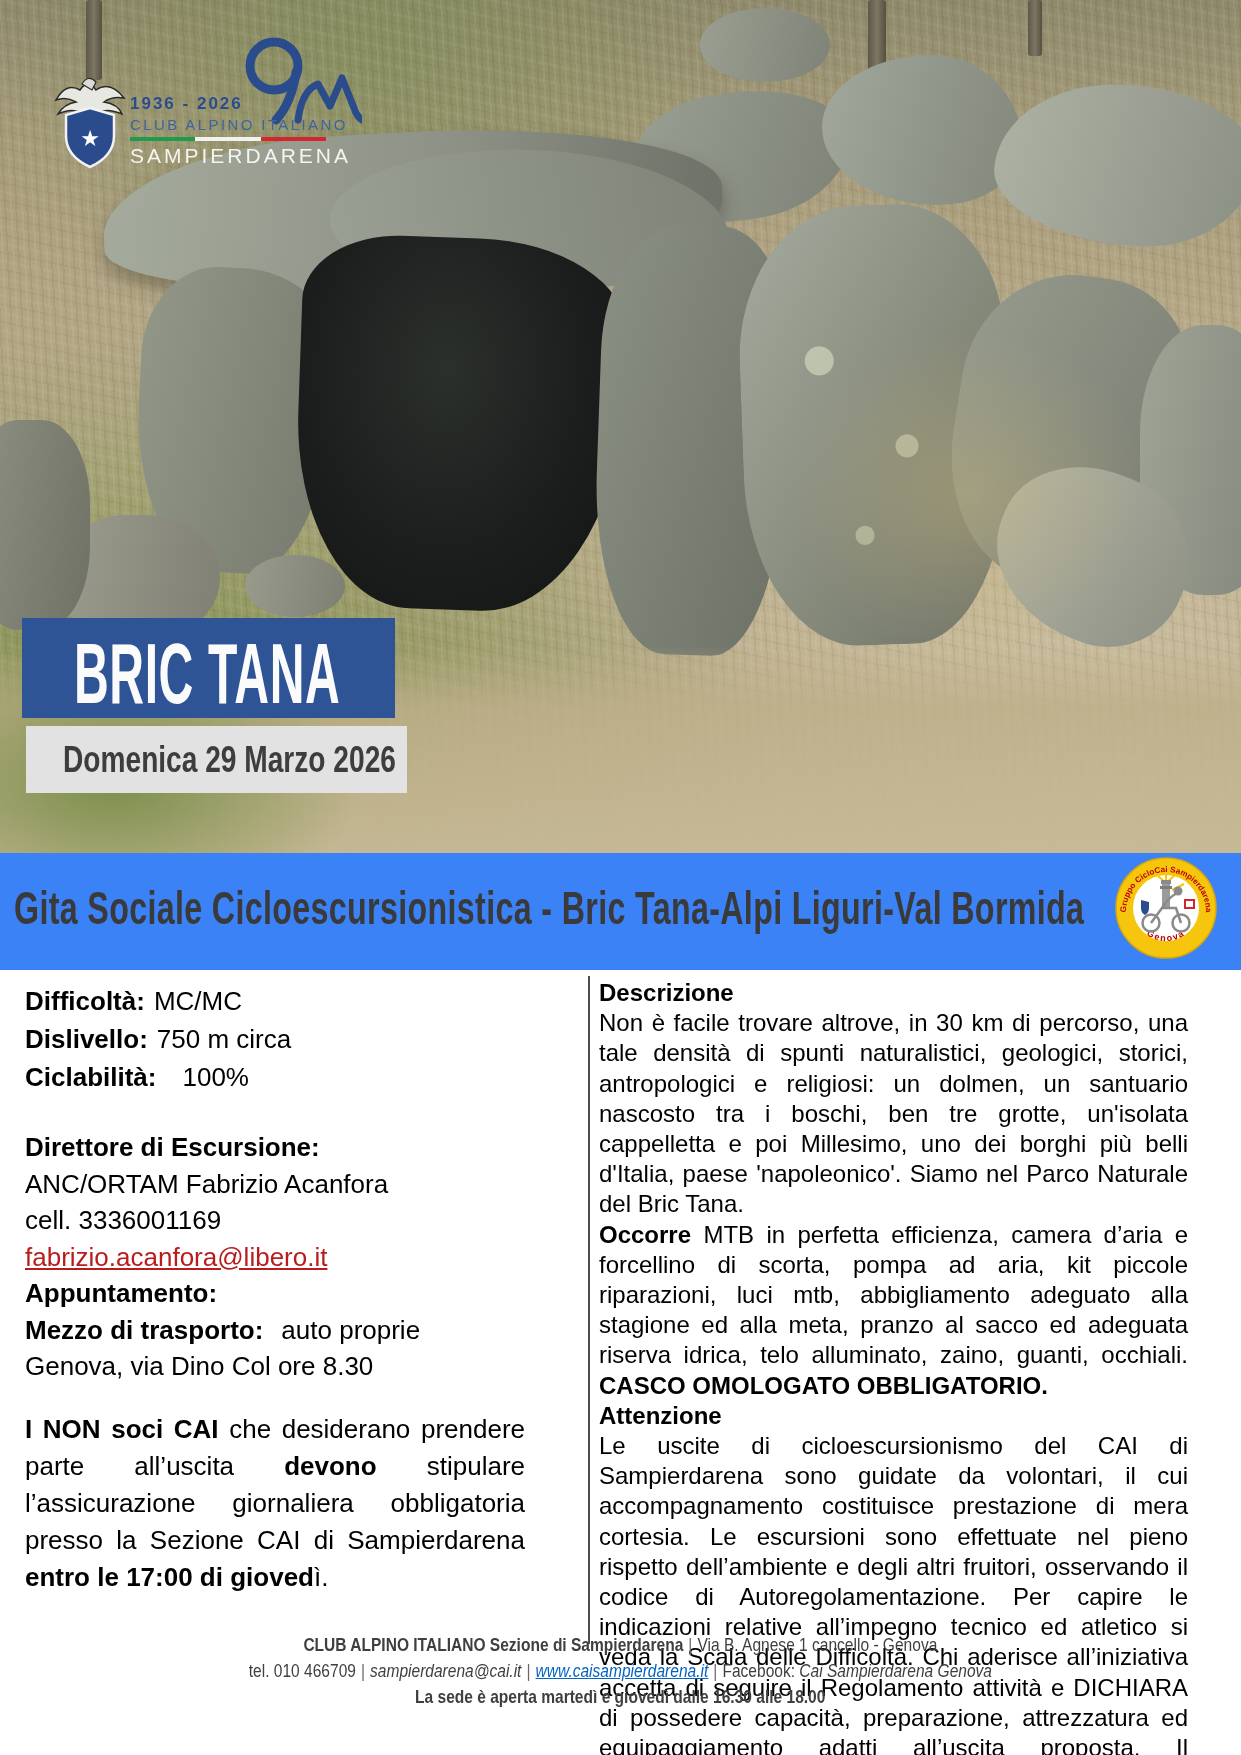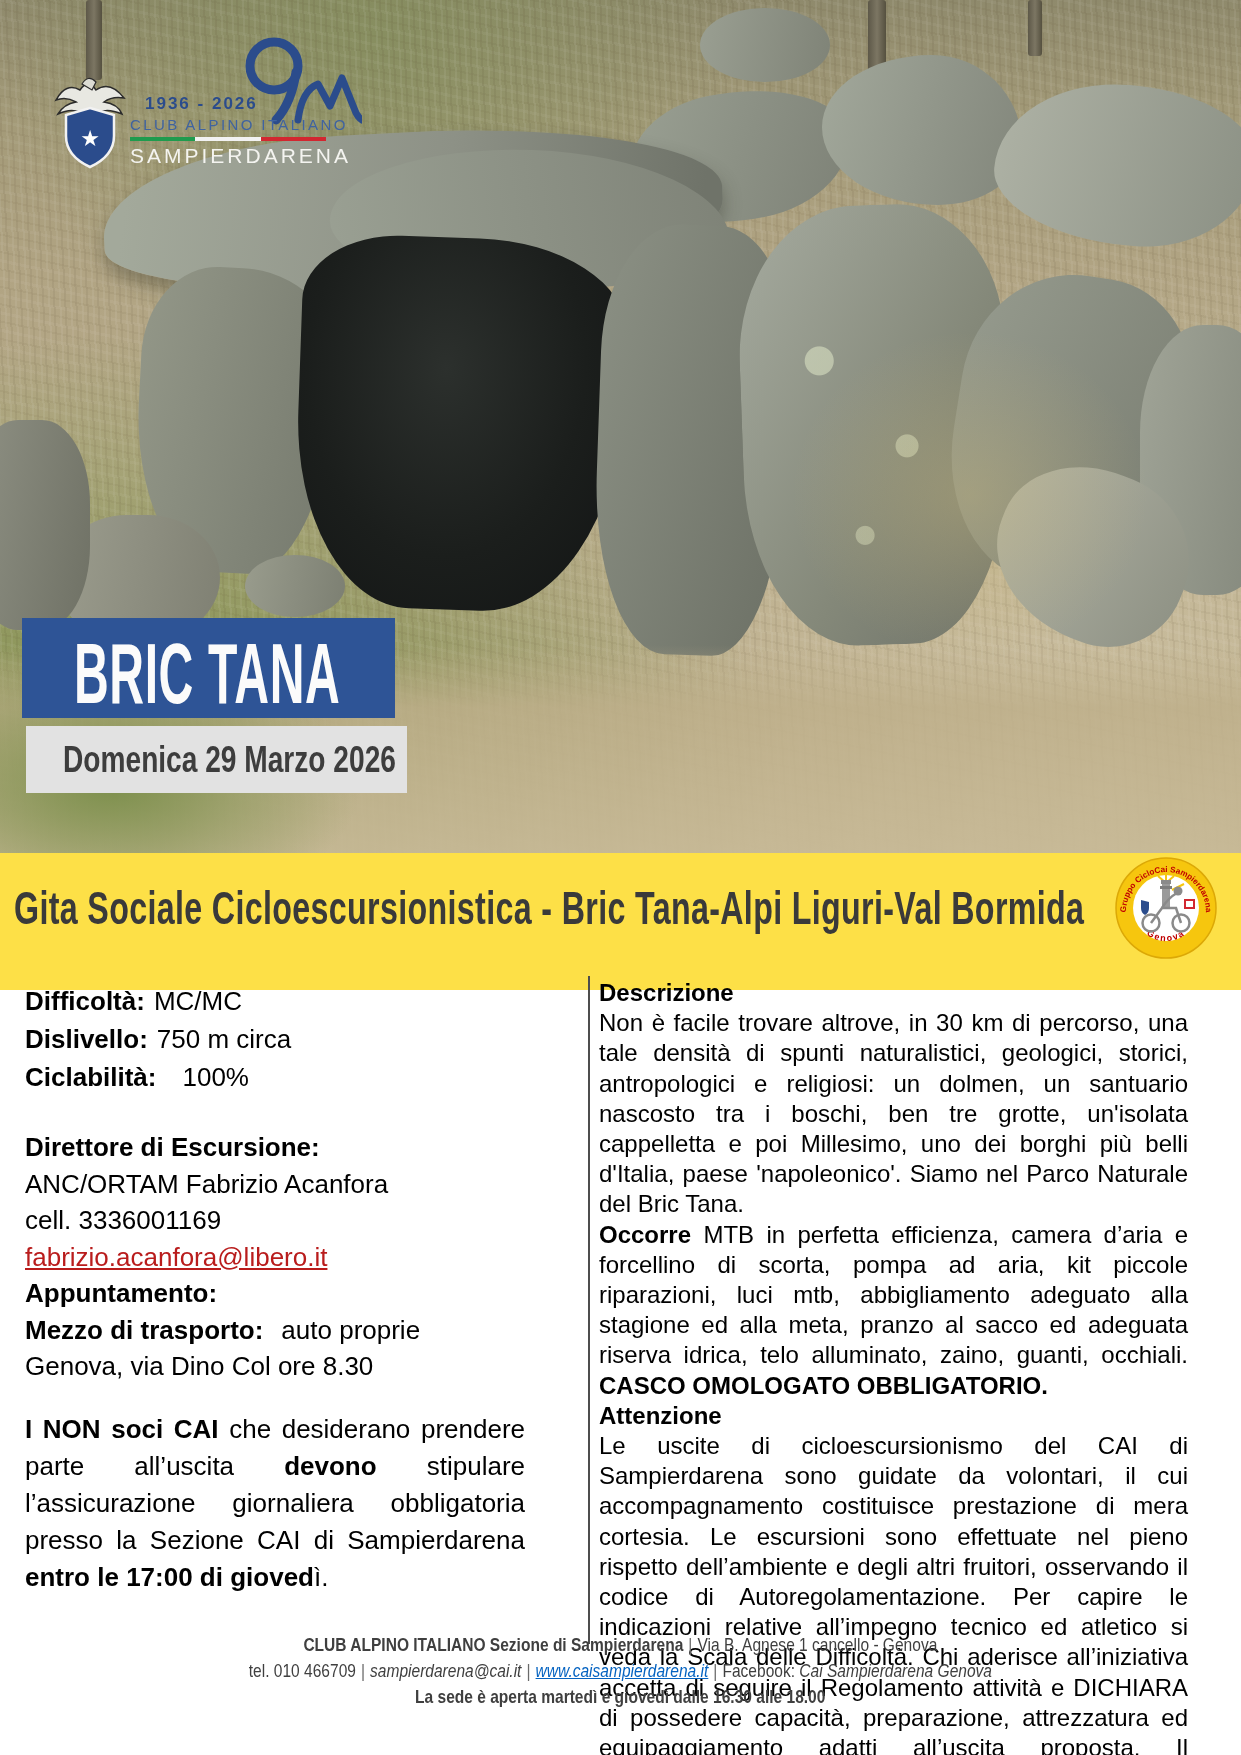--- a/index.html
+++ b/index.html
@@ -41,35 +41,35 @@
   .rp5{left:995px;top:470px;width:195px;height:170px;background:linear-gradient(100deg,#b0b2a4,#8f9285);border-radius:50% 45% 40% 55%/45% 50% 45% 50%;transform:rotate(22deg);}
   .fg1{left:245px;top:555px;width:100px;height:62px;background:linear-gradient(100deg,#999c8d,#7c7f72);border-radius:50%;}
   .dry{position:absolute;left:790px;top:330px;width:360px;height:330px;background:radial-gradient(ellipse at 50% 50%, rgba(200,182,120,.38), rgba(200,182,120,0) 70%);}
   .litter{position:absolute;left:0;top:645px;width:1241px;height:208px;background:linear-gradient(180deg, rgba(185,169,131,0) 0%, rgba(190,175,138,.85) 30%, rgba(199,185,150,.95) 100%);}
   .grass{position:absolute;left:-60px;top:648px;width:430px;height:230px;background:radial-gradient(ellipse at 40% 60%, rgba(118,140,70,.9), rgba(118,140,70,0) 68%);}
 
   
   #cai-badge{position:absolute;left:52px;top:70px;width:76px;height:100px;}
   #anniv{position:absolute;left:128px;top:38px;width:230px;height:130px;color:#2b4c8c;}
   #anniv .nine{position:absolute;right:-4px;top:-6px;width:120px;height:96px;}
-  #anniv .yrs{position:absolute;left:2px;top:56px;font-weight:bold;font-size:17px;letter-spacing:2px;margin-left:15px;}
+  #anniv .yrs{position:absolute;left:2px;top:56px;font-weight:bold;font-size:17px;letter-spacing:2px;}
   #anniv .club{position:absolute;left:2px;top:78px;font-size:15px;letter-spacing:2.4px;color:#3f63a0;}
   #anniv .tric{position:absolute;left:2px;top:99px;width:196px;height:4px;display:flex;}
   #anniv .tric i{flex:1;}
   #anniv .tg{background:#1f9b4e;} #anniv .tw{background:#f2f2f2;} #anniv .tr{background:#d22730;}
   #anniv .sez{position:absolute;left:2px;top:106px;font-size:21px;letter-spacing:3px;color:#f4f4f0;}
 
   
   #banner{position:absolute;left:22px;top:618px;width:373px;height:100px;background:#2e5496;}
   #banner .t{position:absolute;left:52px;top:6px;font-size:86px;font-weight:bold;color:#fbfbfb;white-space:nowrap;display:inline-block;transform:scaleX(.56);transform-origin:left top;letter-spacing:1px;}
   #datebox{position:absolute;left:26px;top:726px;width:381px;height:67px;background:#e2e2e2;}
   #datebox .t{position:absolute;left:37px;top:13px;font-size:37px;font-weight:bold;color:#3d3d3d;white-space:nowrap;display:inline-block;transform:scaleX(.76);transform-origin:left top;}
 
   
-  #band{position:absolute;left:0;top:853px;width:1241px;height:137px;background:#fde047;}
+  #band{position:absolute;left:0;top:853px;width:1241px;height:117px;background:#3b82f6;}
   #band .title{position:absolute;left:14px;top:28px;font-size:46px;font-weight:bold;color:#3a3a3a;white-space:nowrap;display:inline-block;transform:scaleX(.70);transform-origin:left top;letter-spacing:0.5px;}
   #ciclocai{position:absolute;left:1114px;top:3px;width:104px;height:104px;}
 
   
   #leftcol{position:absolute;left:25px;top:982px;width:500px;color:#000;}
   #leftcol .row{font-size:26px;line-height:38px;}
   #leftcol .b{font-weight:bold;}
   #leftcol .gap1{margin-top:33px;}
   #leftcol .line{font-size:26px;line-height:36.5px;}
   #leftcol a{color:#b91c1c;text-decoration:underline;}

